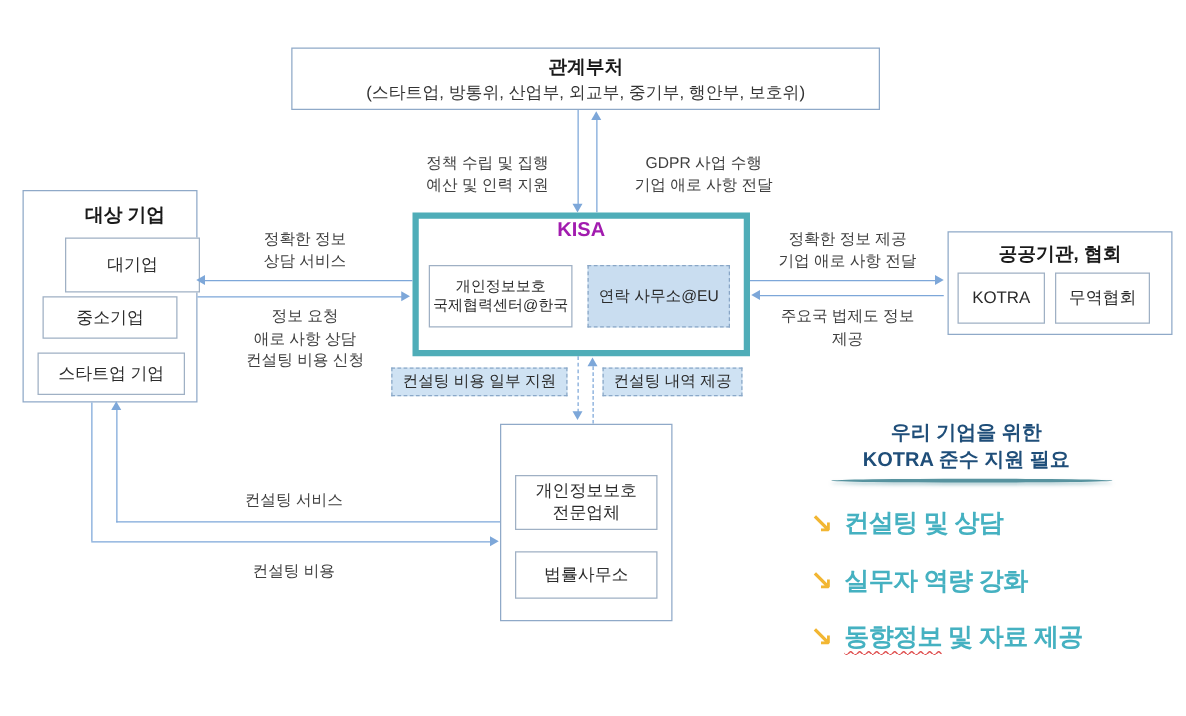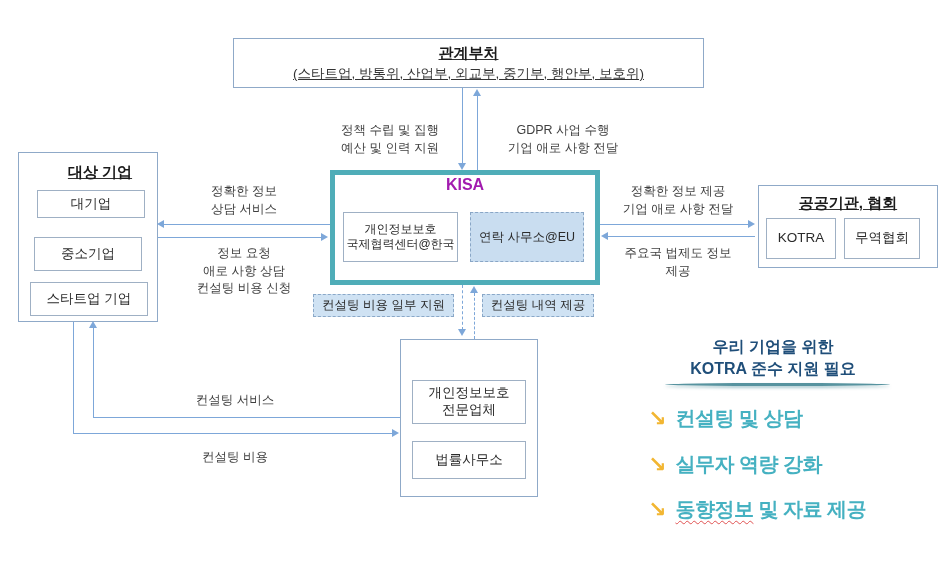--- a/index.html
+++ b/index.html
@@ -1,18 +1,18 @@
 <!DOCTYPE html>
 <html><head>
 <meta charset="utf-8">
 <style>
   html,body{margin:0;padding:0;background:#fff;}
   .canvas{position:relative;width:949px;height:573px;background:#fff;overflow:hidden;
           font-family:"Liberation Sans","DejaVu Sans",sans-serif;color:#333;}
-  .box{position:absolute;background:#fff;border:1px solid #8fa9c8;box-sizing:border-box;text-decoration:underline;}
+  .box{position:absolute;background:#fff;border:1px solid #8fa9c8;box-sizing:border-box;}
   .box-title{font-weight:bold;font-size:15px;text-align:center;color:#1a1a1a;}
   .inner{position:absolute;background:#fff;border:1px solid #9fb0c4;box-sizing:border-box;
          display:flex;flex-direction:column;align-items:center;justify-content:center;
          font-size:13.5px;color:#2b2b2b;text-align:center;line-height:1.25;}
   .flow-label{position:absolute;font-size:12.5px;line-height:1.4;text-align:center;color:#3f3f3f;}
   .line{position:absolute;background:#7da7d9;}
   .dline{position:absolute;width:0;border-left:1px dashed #7da7d9;}
   .tri{position:absolute;width:0;height:0;}
   .tri.up{border-left:4px solid transparent;border-right:4px solid transparent;border-bottom:7px solid #7da7d9;}
   .tri.down{border-left:4px solid transparent;border-right:4px solid transparent;border-top:7px solid #7da7d9;}
@@ -65,21 +65,21 @@
       <div>개인정보보호</div>
       <div>국제협력센터@한국</div>
     </div>
     <div class="eu-box" style="left:135px;top:37px;width:114px;height:50px;">
       <div>연락 사무소@EU</div>
     </div>
   </div>
 
   <div class="box" style="left:18px;top:152px;width:140px;height:170px;padding-left:24px;">
     <div class="box-title" style="margin-top:10px;">대상 기업</div>
-    <div class="inner" style="left:18px;top:37px;width:108px;height:28px;">
+    <div class="inner" style="left:33px;top:37px;width:108px;height:44px;">
       <div>대기업</div>
     </div>
     <div class="inner" style="left:15px;top:84px;width:108px;height:34px;">
       <div>중소기업</div>
     </div>
     <div class="inner" style="left:11px;top:129px;width:118px;height:34px;">
       <div>스타트업 기업</div>
     </div>
   </div>
 

